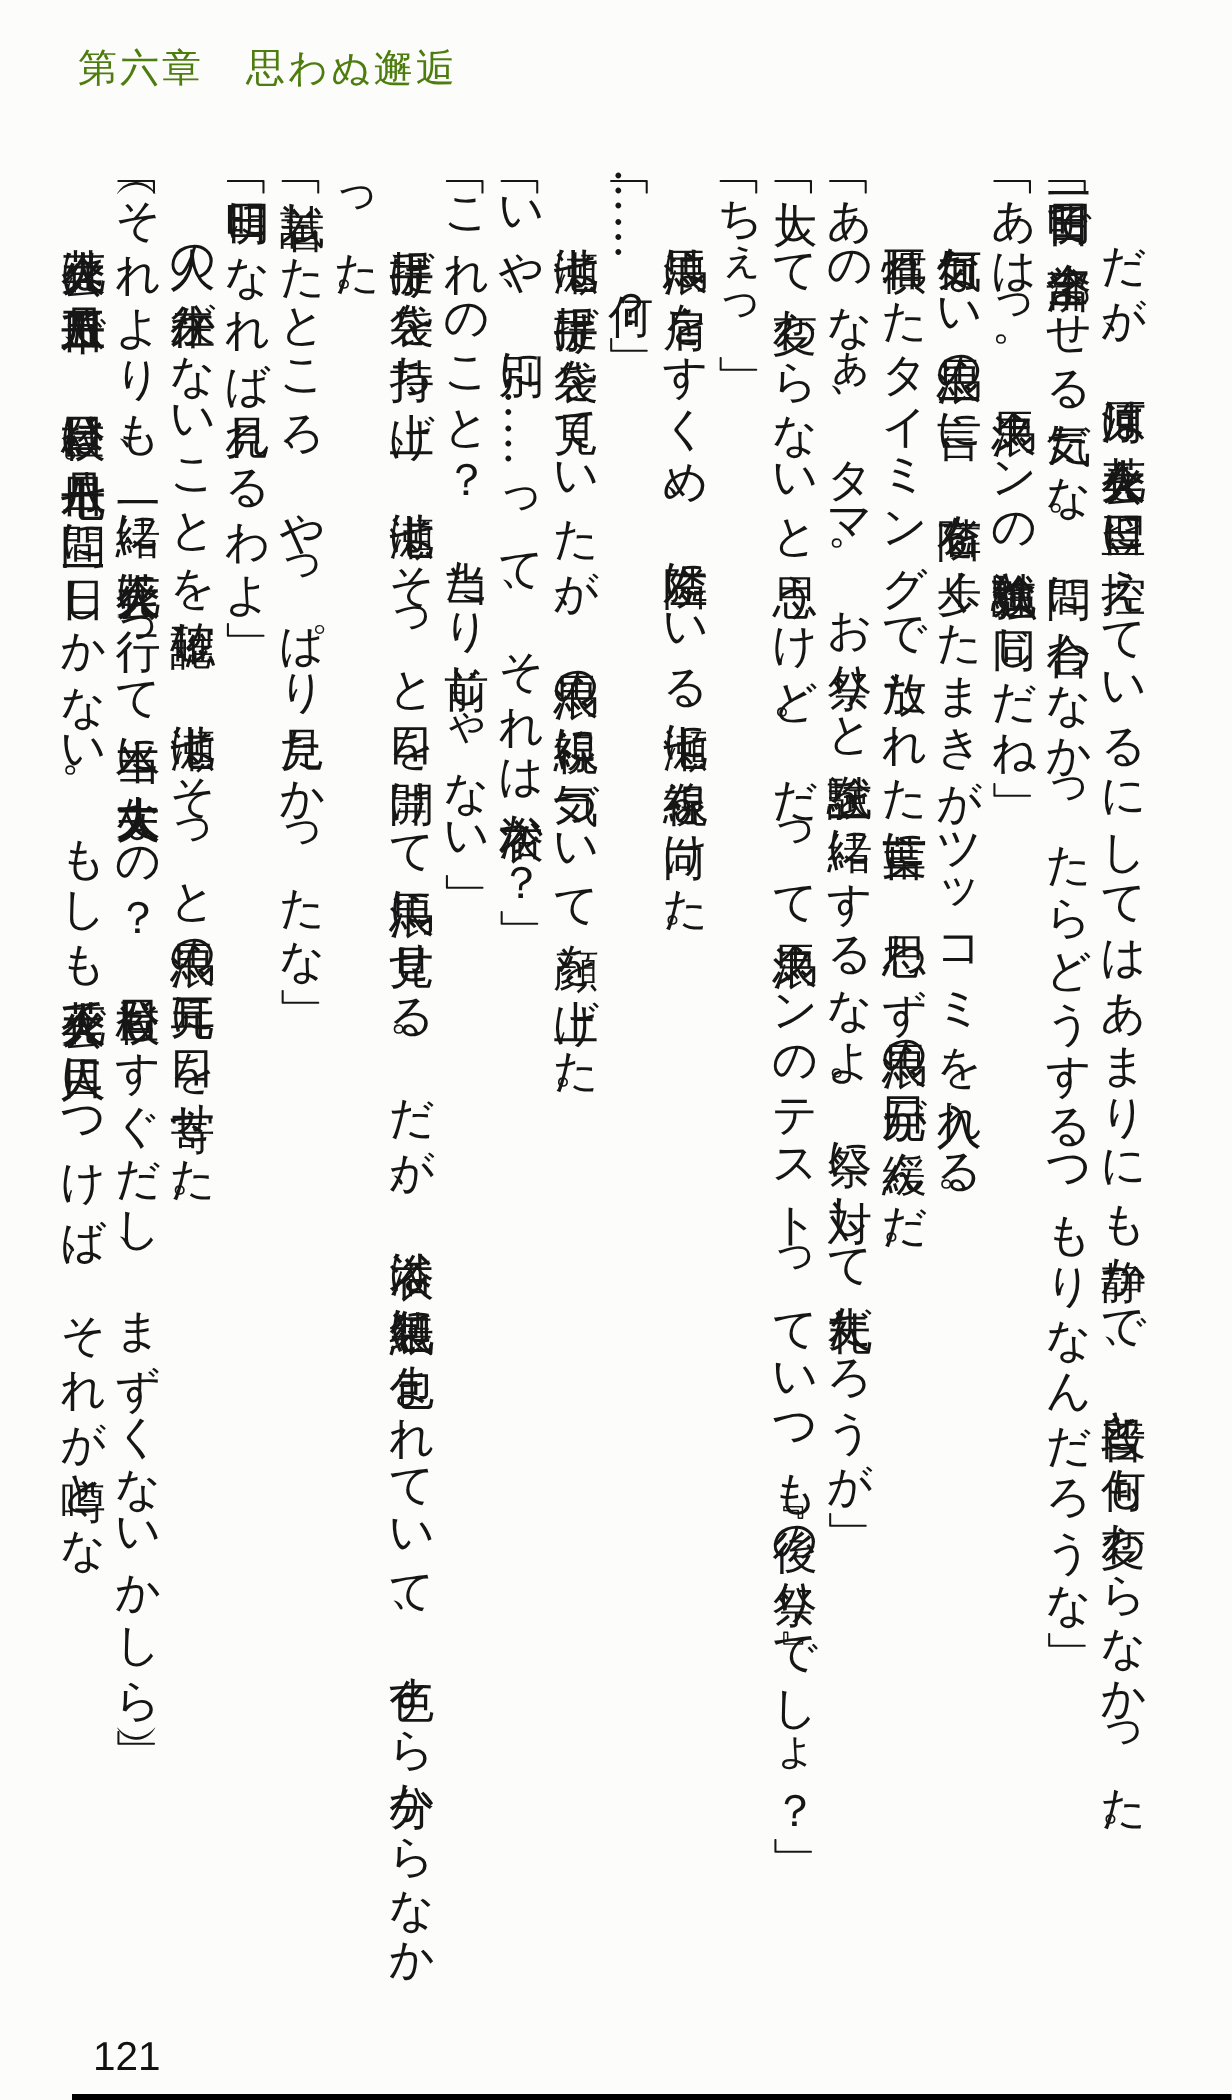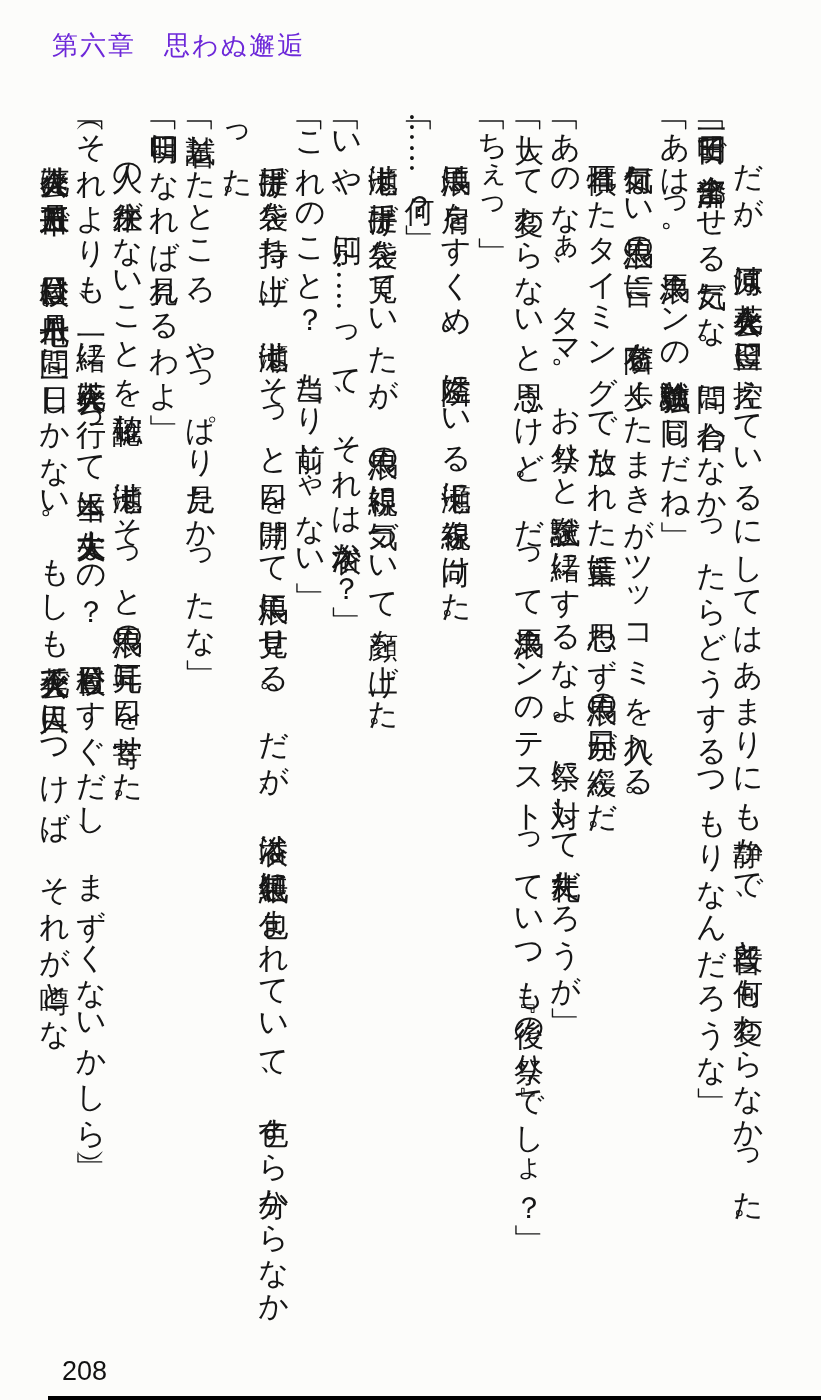--- a/index.html
+++ b/index.html
@@ -10,21 +10,21 @@
     background: #fcfcfa;
     overflow: hidden;
     font-family: "DejaVu Serif", serif;
   }
   .chapter-heading {
     position: absolute;
     left: 52px;
     top: 28px;
     font-size: 26px;
     letter-spacing: 2px;
-    color: #6d28d9;
+    color: #4d7c0f;
     font-weight: normal;
     margin: 0;
     white-space: pre;
   }
   .text-block {
     position: absolute;
     top: 111px;
     right: 55px;
     height: 1232px;
     writing-mode: vertical-rl;
@@ -82,17 +82,17 @@
       <div class="vline">「これのこと？　当たり前じゃない」</div>
       <div class="vline indent">手提げ袋を持ち上げ、七瀬はそっと口を開けて浪馬に見せる。だが、浴衣は包装紙に包まれていて、色すら分からなか</div>
       <div class="vline">った。</div>
       <div class="vline">「試着したところ、やっぱり見たかったな」</div>
       <div class="vline">「明日になれば見れるわよ」</div>
       <div class="vline indent">人の往来がないことを確認し、七瀬はそっと浪馬の耳元に口を寄せた。</div>
       <div class="vline">「（それよりも、一緒に花火大会に行って本当に大丈夫なの？　登校日もすぐだし、まずくないかしら）」</div>
       <div class="vline indent">花火大会は八月十五日で、登校日は八月十七日。間に一日しかない。もしも花火大会で人目につけば、それが噂とな</div>
     </div>
 
-  <div class="page-number">208</div>
+  <div class="page-number">121</div>
 
   <div class="scan-edge"></div>
 
 </div>
 
 </body></html>

